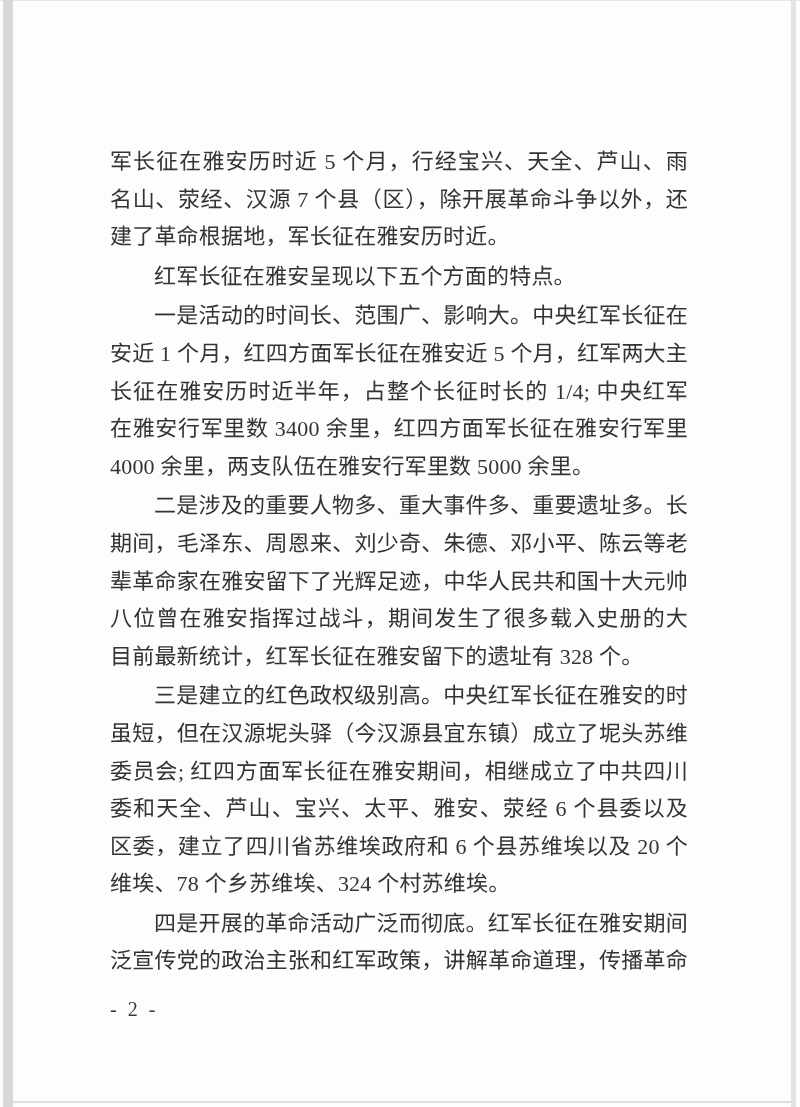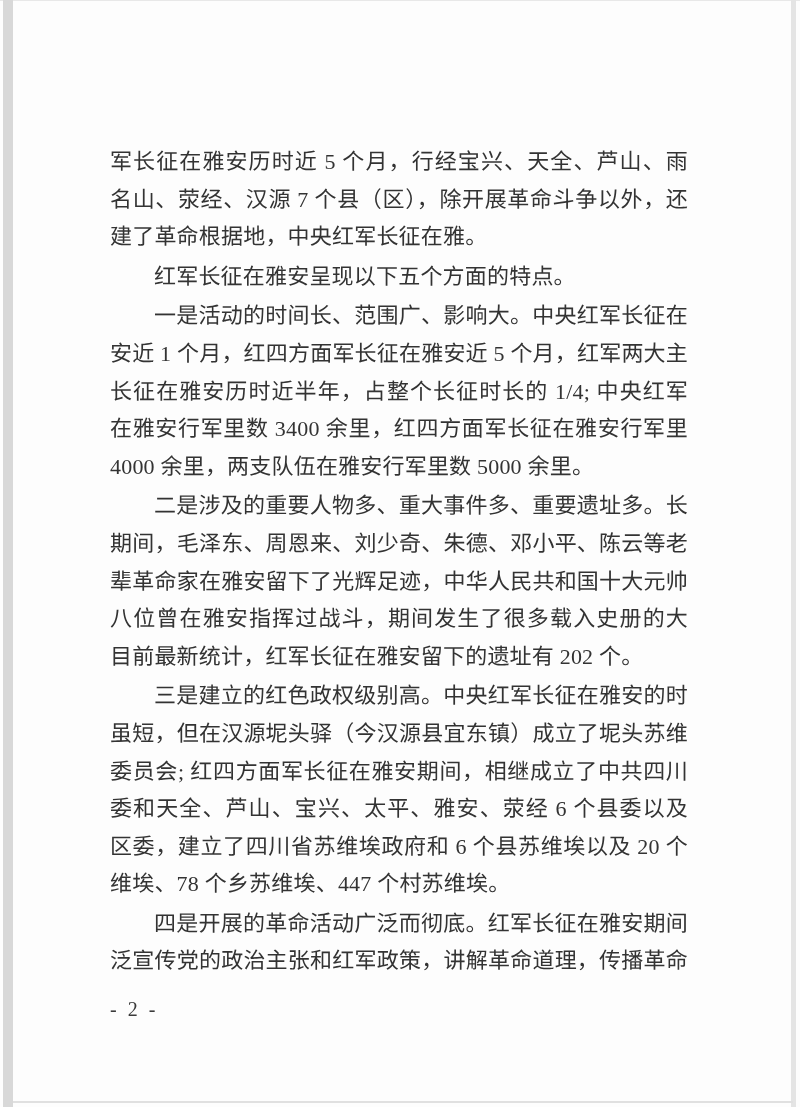--- a/index.html
+++ b/index.html
@@ -81,46 +81,46 @@
 <div class="scan-root">
   <div class="edge-top"></div>
   <div class="edge-left"></div>
   <div class="edge-right"></div>
   <div class="edge-bottom"></div>
 
   <div class="doc-content" id="doc-content">
       <div class="para">
         <div class="line full">军长征在雅安历时近 5 个月，行经宝兴、天全、芦山、雨城、</div>
         <div class="line full">名山、荥经、汉源 7 个县（区），除开展革命斗争以外，还创</div>
-        <div class="line">建了革命根据地，中央红军长征在雅。</div>
+        <div class="line">建了革命根据地，军长征在雅安历时近。</div>
       </div>
       <div class="para para-gap">
         <div class="line indent">红军长征在雅安呈现以下五个方面的特点。</div>
       </div>
       <div class="para para-gap">
         <div class="line full indent">一是活动的时间长、范围广、影响大。中央红军长征在雅</div>
         <div class="line full">安近 1 个月，红四方面军长征在雅安近 5 个月，红军两大主力</div>
         <div class="line full">长征在雅安历时近半年，占整个长征时长的 1/4; 中央红军长征</div>
         <div class="line full">在雅安行军里数 3400 余里，红四方面军长征在雅安行军里数</div>
         <div class="line">4000 余里，两支队伍在雅安行军里数 5000 余里。</div>
       </div>
       <div class="para para-gap">
         <div class="line full indent">二是涉及的重要人物多、重大事件多、重要遗址多。长征</div>
         <div class="line full">期间，毛泽东、周恩来、刘少奇、朱德、邓小平、陈云等老一</div>
         <div class="line full">辈革命家在雅安留下了光辉足迹，中华人民共和国十大元帅有</div>
         <div class="line full">八位曾在雅安指挥过战斗，期间发生了很多载入史册的大事。</div>
-        <div class="line">目前最新统计，红军长征在雅安留下的遗址有 202 个。</div>
+        <div class="line">目前最新统计，红军长征在雅安留下的遗址有 328 个。</div>
       </div>
       <div class="para para-gap">
         <div class="line full indent">三是建立的红色政权级别高。中央红军长征在雅安的时间</div>
         <div class="line full">虽短，但在汉源坭头驿（今汉源县宜东镇）成立了坭头苏维埃</div>
         <div class="line full">委员会; 红四方面军长征在雅安期间，相继成立了中共四川省</div>
         <div class="line full">委和天全、芦山、宝兴、太平、雅安、荥经 6 个县委以及 20 个</div>
         <div class="line full">区委，建立了四川省苏维埃政府和 6 个县苏维埃以及 20 个区苏</div>
-        <div class="line">维埃、78 个乡苏维埃、447 个村苏维埃。</div>
+        <div class="line">维埃、78 个乡苏维埃、324 个村苏维埃。</div>
       </div>
       <div class="para para-gap">
         <div class="line full indent">四是开展的革命活动广泛而彻底。红军长征在雅安期间广</div>
         <div class="line full">泛宣传党的政治主张和红军政策，讲解革命道理，传播革命真</div>
       </div>
     </div>
 
   <div class="page-footer">- 2 -</div>
 </div>
 

